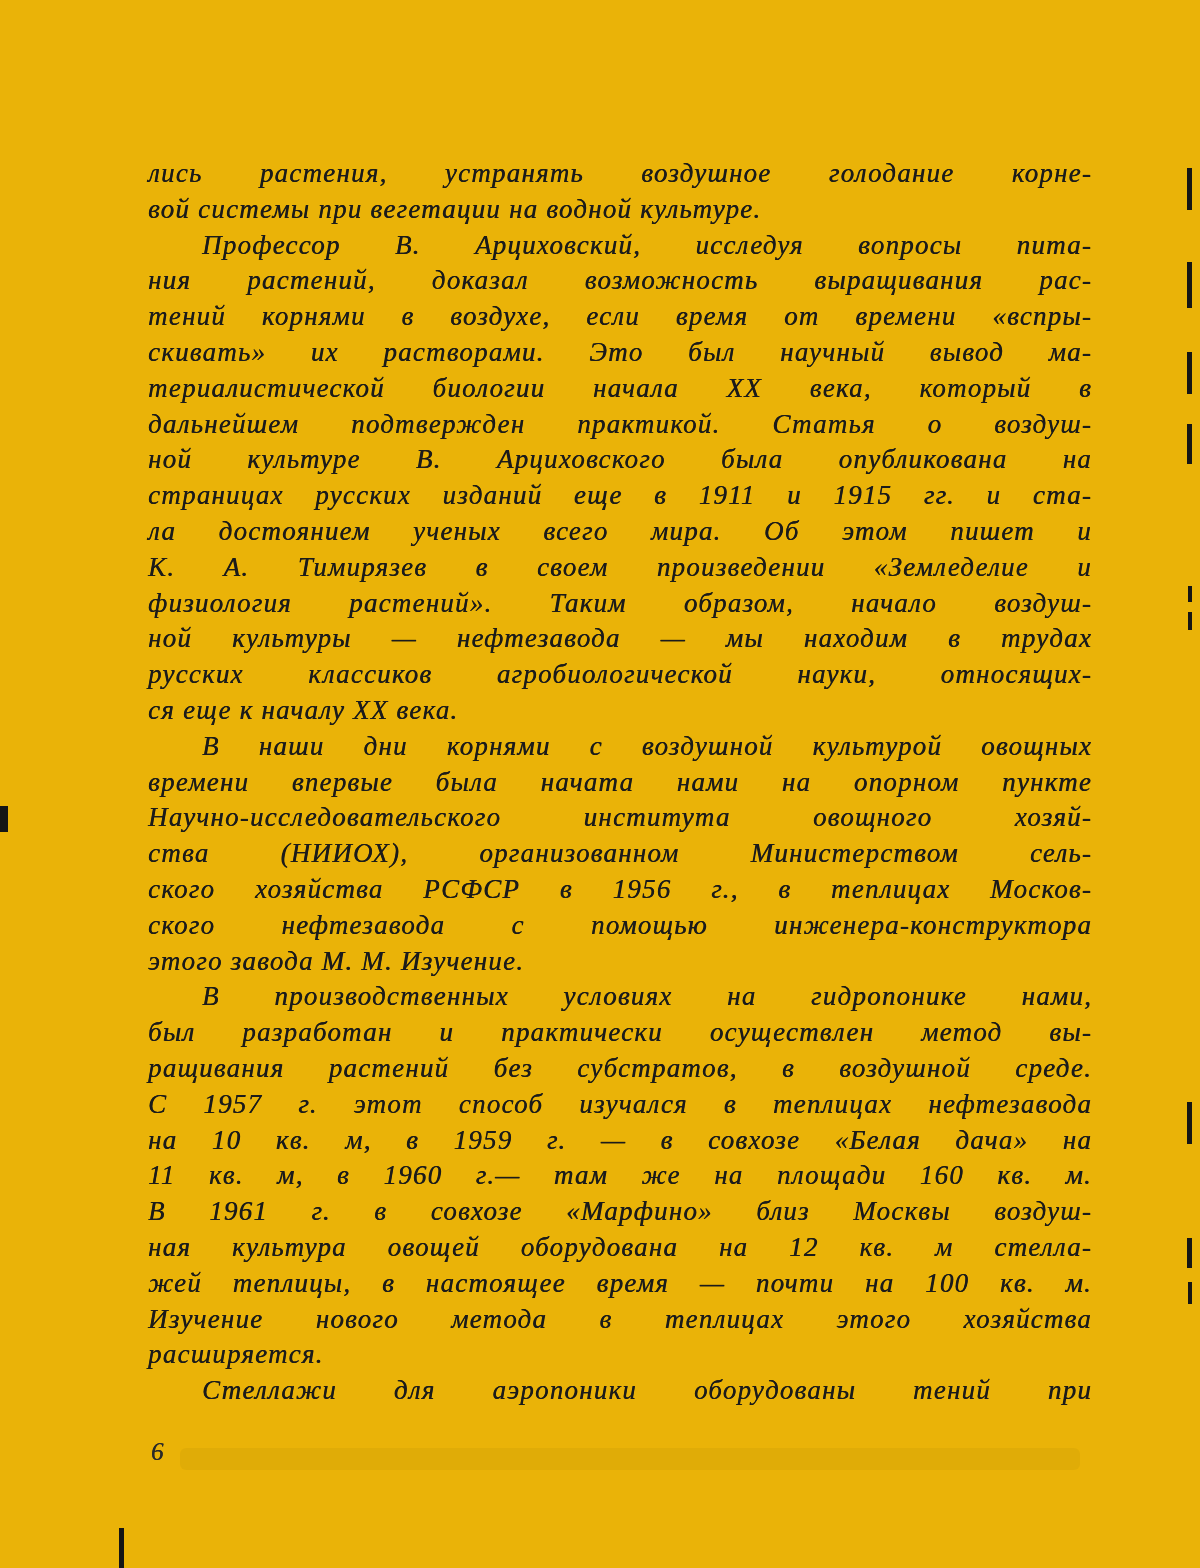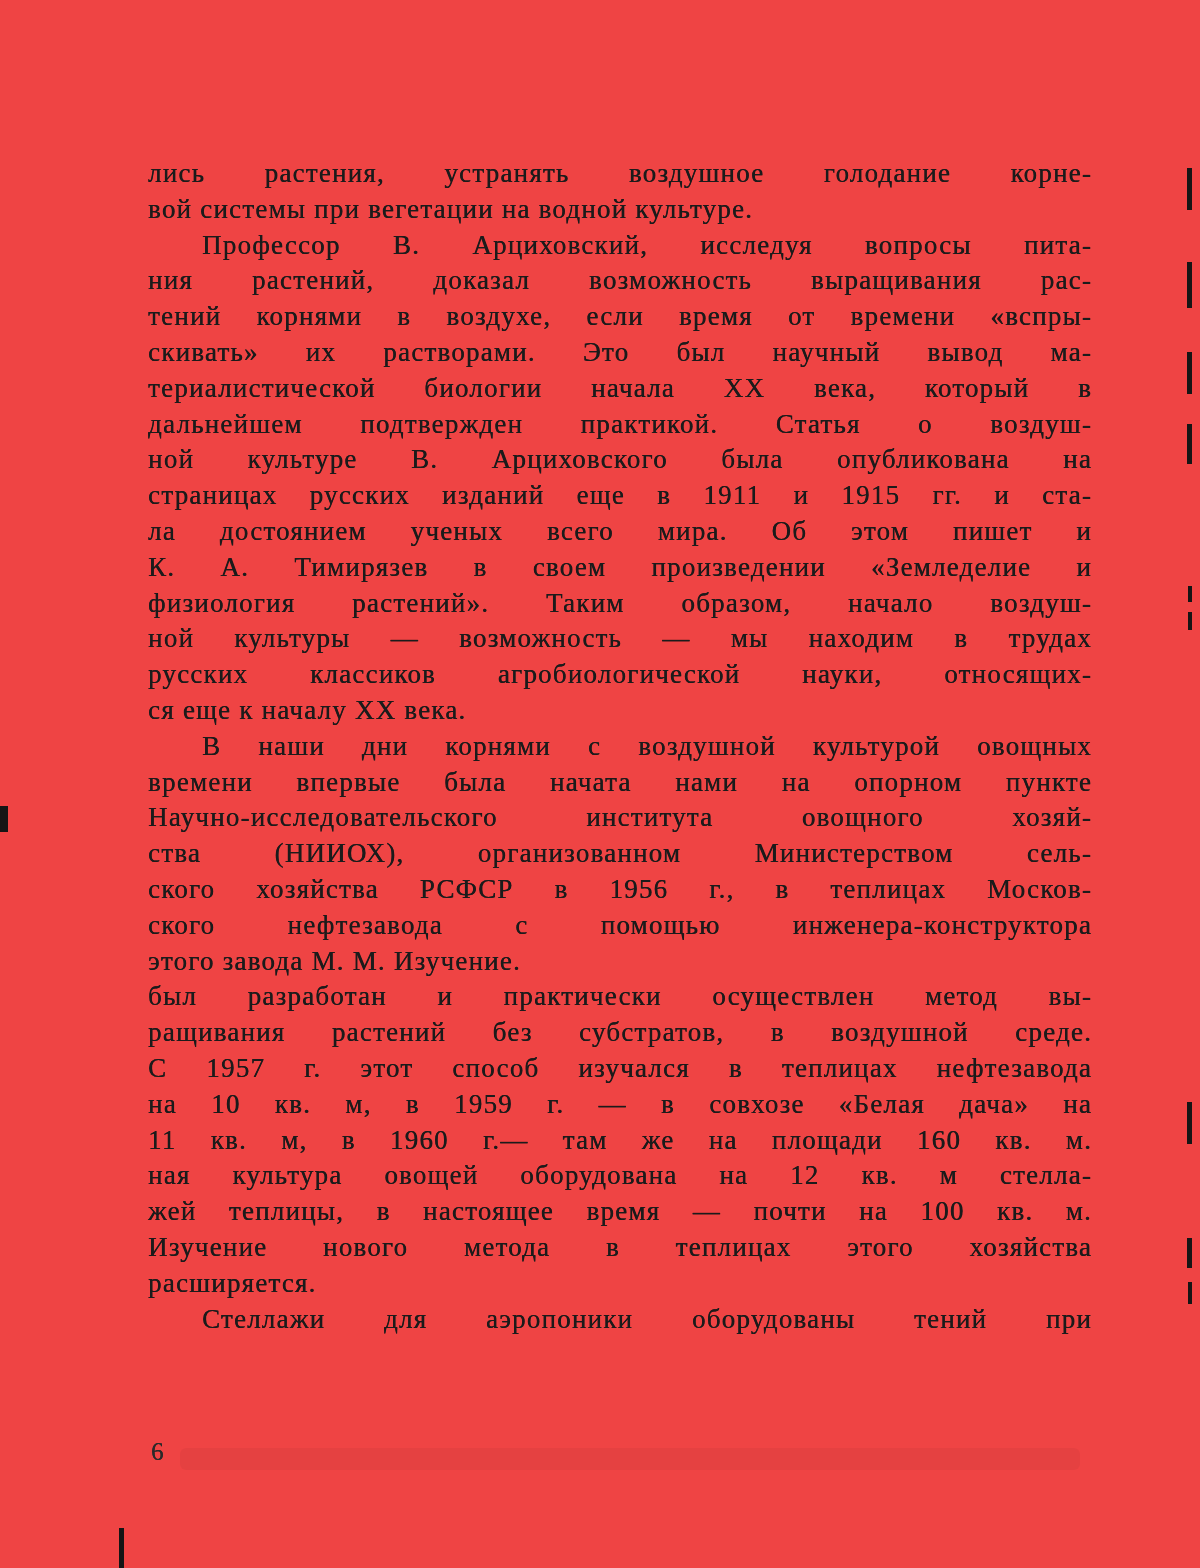--- a/index.html
+++ b/index.html
@@ -6,21 +6,22 @@
   body {
     width: 1200px;
     height: 1568px;
     position: relative;
     overflow: hidden;
     background: #f4f4f2;
   }
   .page {
     position: absolute;
     inset: 0;
-    background: #ef4444;
+    background: #eab308;
+    font-style: italic;
   }
   .text-block {
     position: absolute;
     left: 148px;
     top: 156px;
     width: 944px;
     color: #1b1b1b;
     font-family: "Liberation Serif", "DejaVu Serif", serif;
     font-size: 27px;
     letter-spacing: 0.045em;
@@ -71,41 +72,43 @@
       <div class="line">ния растений, доказал возможность выращивания рас-</div>
       <div class="line">тений корнями в воздухе, если время от времени «вспры-</div>
       <div class="line">скивать» их растворами. Это был научный вывод ма-</div>
       <div class="line">териалистической биологии начала XX века, который в</div>
       <div class="line">дальнейшем подтвержден практикой. Статья о воздуш-</div>
       <div class="line">ной культуре В. Арциховского была опубликована на</div>
       <div class="line">страницах русских изданий еще в 1911 и 1915 гг. и ста-</div>
       <div class="line">ла достоянием ученых всего мира. Об этом пишет и</div>
       <div class="line">К. А. Тимирязев в своем произведении «Земледелие и</div>
       <div class="line">физиология растений». Таким образом, начало воздуш-</div>
-      <div class="line">ной культуры — возможность — мы находим в трудах</div>
+      <div class="line">ной культуры — нефтезавода — мы находим в трудах</div>
       <div class="line">русских классиков агробиологической науки, относящих-</div>
       <div class="line end">ся еще к началу XX века.</div>
     </div>
 
     <div class="para">
       <div class="line indent">В наши дни корнями с воздушной культурой овощных</div>
       <div class="line">времени впервые была начата нами на опорном пункте</div>
       <div class="line">Научно-исследовательского института овощного хозяй-</div>
       <div class="line">ства (НИИОХ), организованном Министерством сель-</div>
       <div class="line">ского хозяйства РСФСР в 1956 г., в теплицах Москов-</div>
       <div class="line">ского нефтезавода с помощью инженера-конструктора</div>
       <div class="line end">этого завода М. М. Изучение.</div>
     </div>
 
     <div class="para">
+      <div class="line indent">В производственных условиях на гидропонике нами,</div>
       <div class="line">был разработан и практически осуществлен метод вы-</div>
       <div class="line">ращивания растений без субстратов, в воздушной среде.</div>
       <div class="line">С 1957 г. этот способ изучался в теплицах нефтезавода</div>
       <div class="line">на 10 кв. м, в 1959 г. — в совхозе «Белая дача» на</div>
       <div class="line">11 кв. м, в 1960 г.— там же на площади 160 кв. м.</div>
+      <div class="line">В 1961 г. в совхозе «Марфино» близ Москвы воздуш-</div>
       <div class="line">ная культура овощей оборудована на 12 кв. м стелла-</div>
       <div class="line">жей теплицы, в настоящее время — почти на 100 кв. м.</div>
       <div class="line">Изучение нового метода в теплицах этого хозяйства</div>
       <div class="line end">расширяется.</div>
     </div>
 
     <div class="para">
       <div class="line indent">Стеллажи для аэропоники оборудованы тений при</div>
     </div>
 

